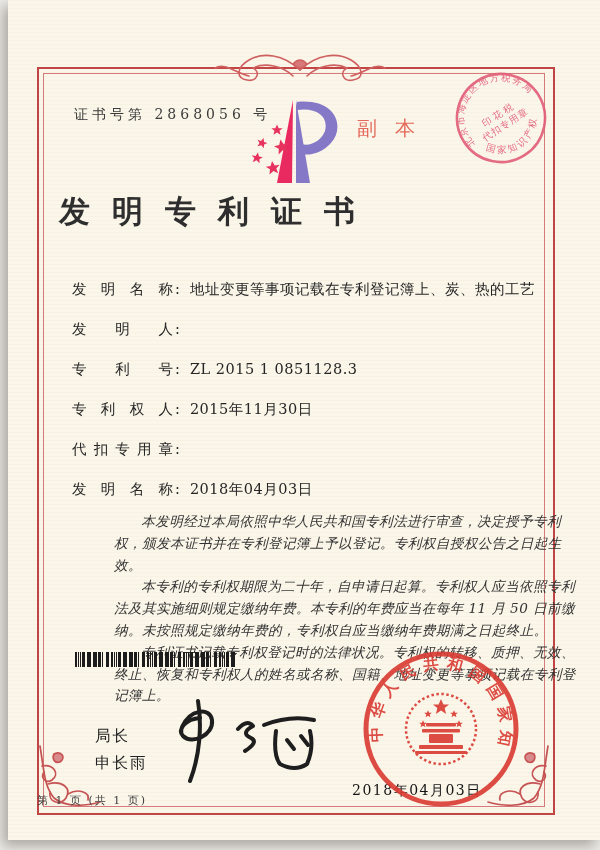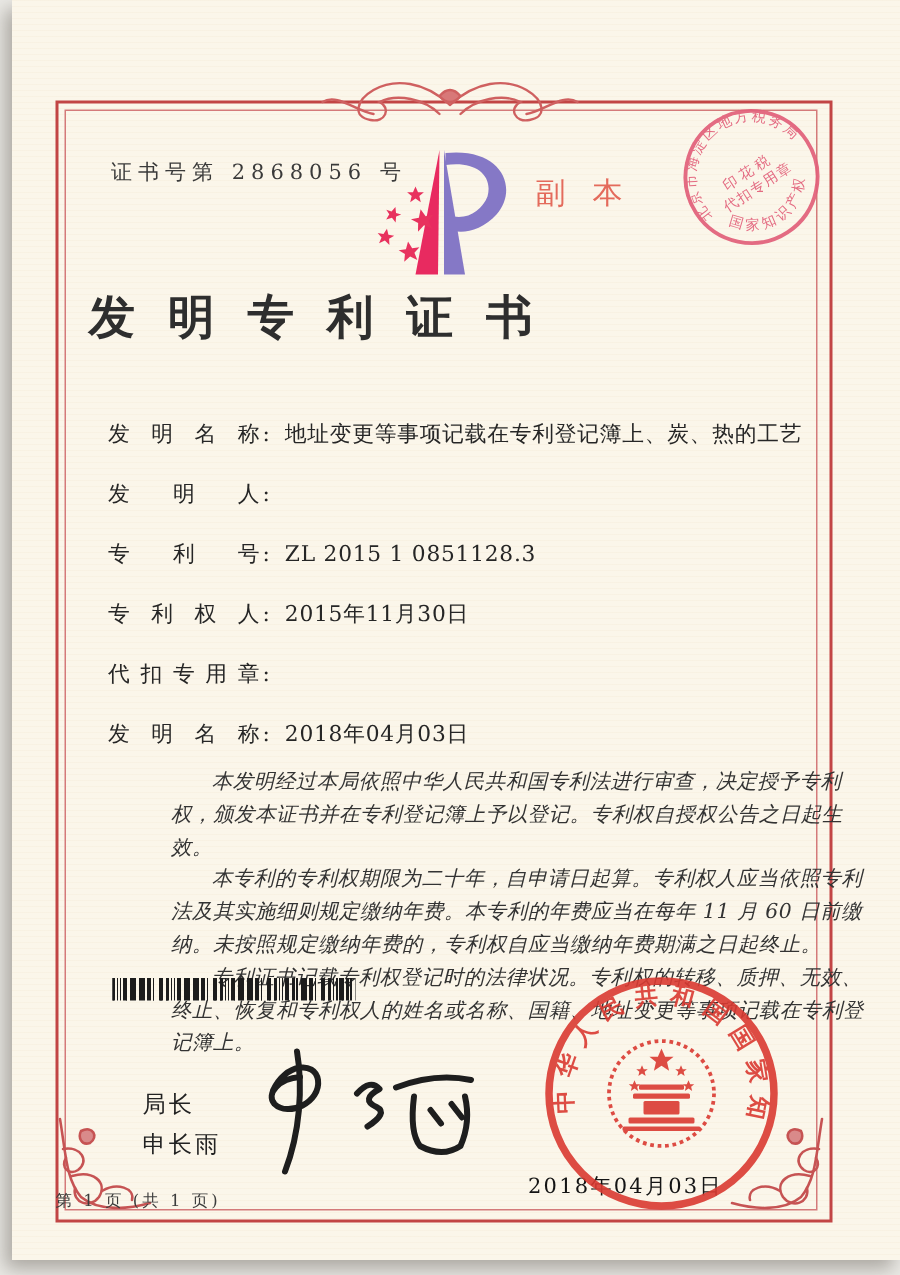--- a/index.html
+++ b/index.html
@@ -131,21 +131,21 @@
     </div>
     <div class="frow">
       <span class="lbl">发明名称</span>
         <span class="colon">:</span>
       <span class="fval">2018年04月03日</span>
     </div>
   </div>
 
   <div class="bodytext">
     <p>本发明经过本局依照中华人民共和国专利法进行审查，决定授予专利权，颁发本证书并在专利登记簿上予以登记。专利权自授权公告之日起生效。</p>
-    <p>本专利的专利权期限为二十年，自申请日起算。专利权人应当依照专利法及其实施细则规定缴纳年费。本专利的年费应当在每年 11 月 60 日前缴纳。未按照规定缴纳年费的，专利权自应当缴纳年费期满之日起终止。</p>
+    <p>本专利的专利权期限为二十年，自申请日起算。专利权人应当依照专利法及其实施细则规定缴纳年费。本专利的年费应当在每年 11 月 50 日前缴纳。未按照规定缴纳年费的，专利权自应当缴纳年费期满之日起终止。</p>
     <p>专利证书记载专利权登记时的法律状况。专利权的转移、质押、无效、终止、恢复和专利权人的姓名或名称、国籍、地址变更等事项记载在专利登记簿上。</p>
   </div>
 
   <div class="barcode"></div>
 
   <div class="signer">
     <div>局长</div>
     <div>申长雨</div>
   </div>
 

